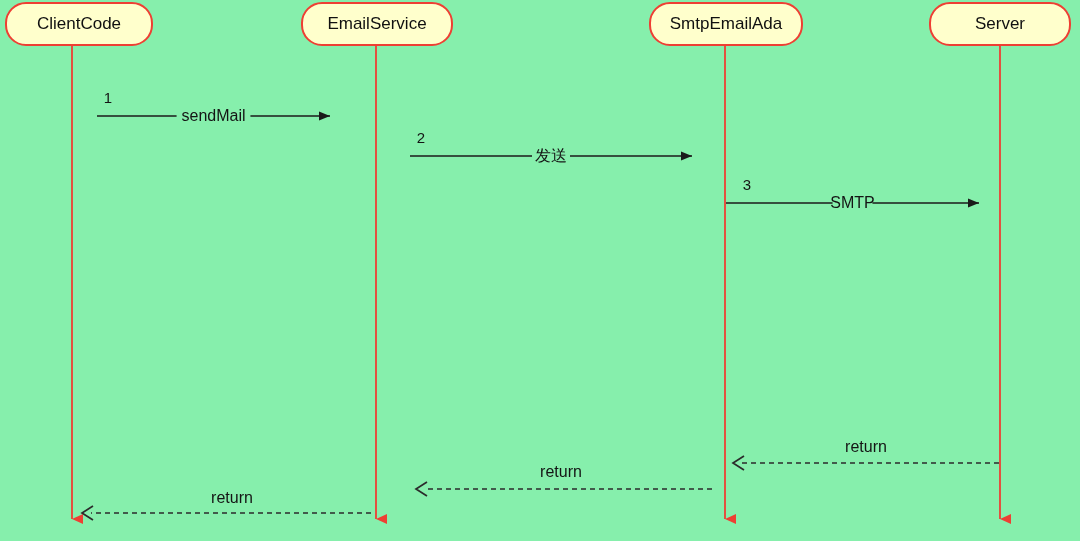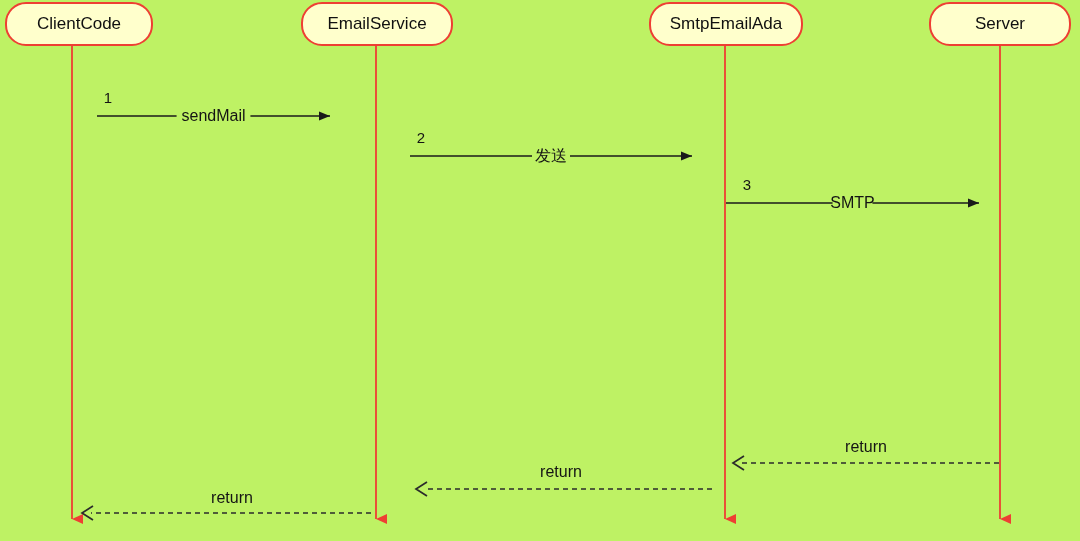--- a/index.html
+++ b/index.html
@@ -11,21 +11,21 @@
   body {
     width: 1080px;
     height: 541px;
     font-family: "Liberation Sans", sans-serif;
     overflow: hidden;
   }
   #diagram-root {
     position: relative;
     width: 1080px;
     height: 541px;
-    background: #bef264;
+    background: #86efac;
   }
   svg#seq-svg {
     display: block;
     width: 1080px;
     height: 541px;
   }
   .participant-box {
     fill: #ffffcc;
     stroke: #ee3f33;
     stroke-width: 2;

